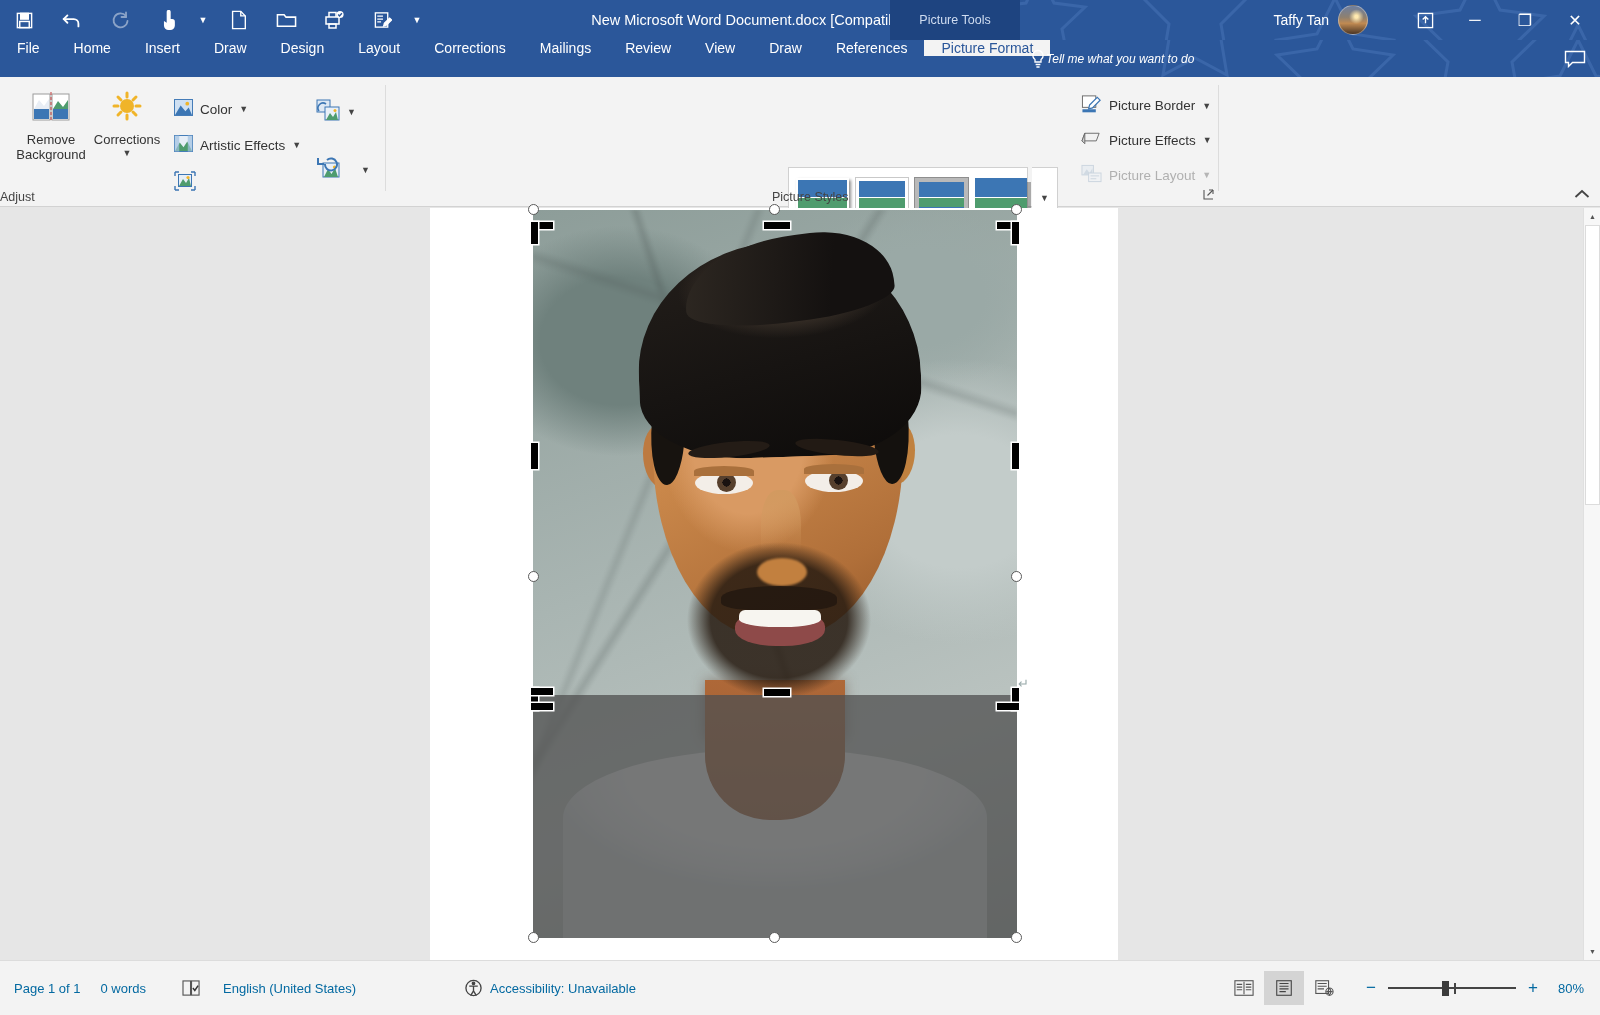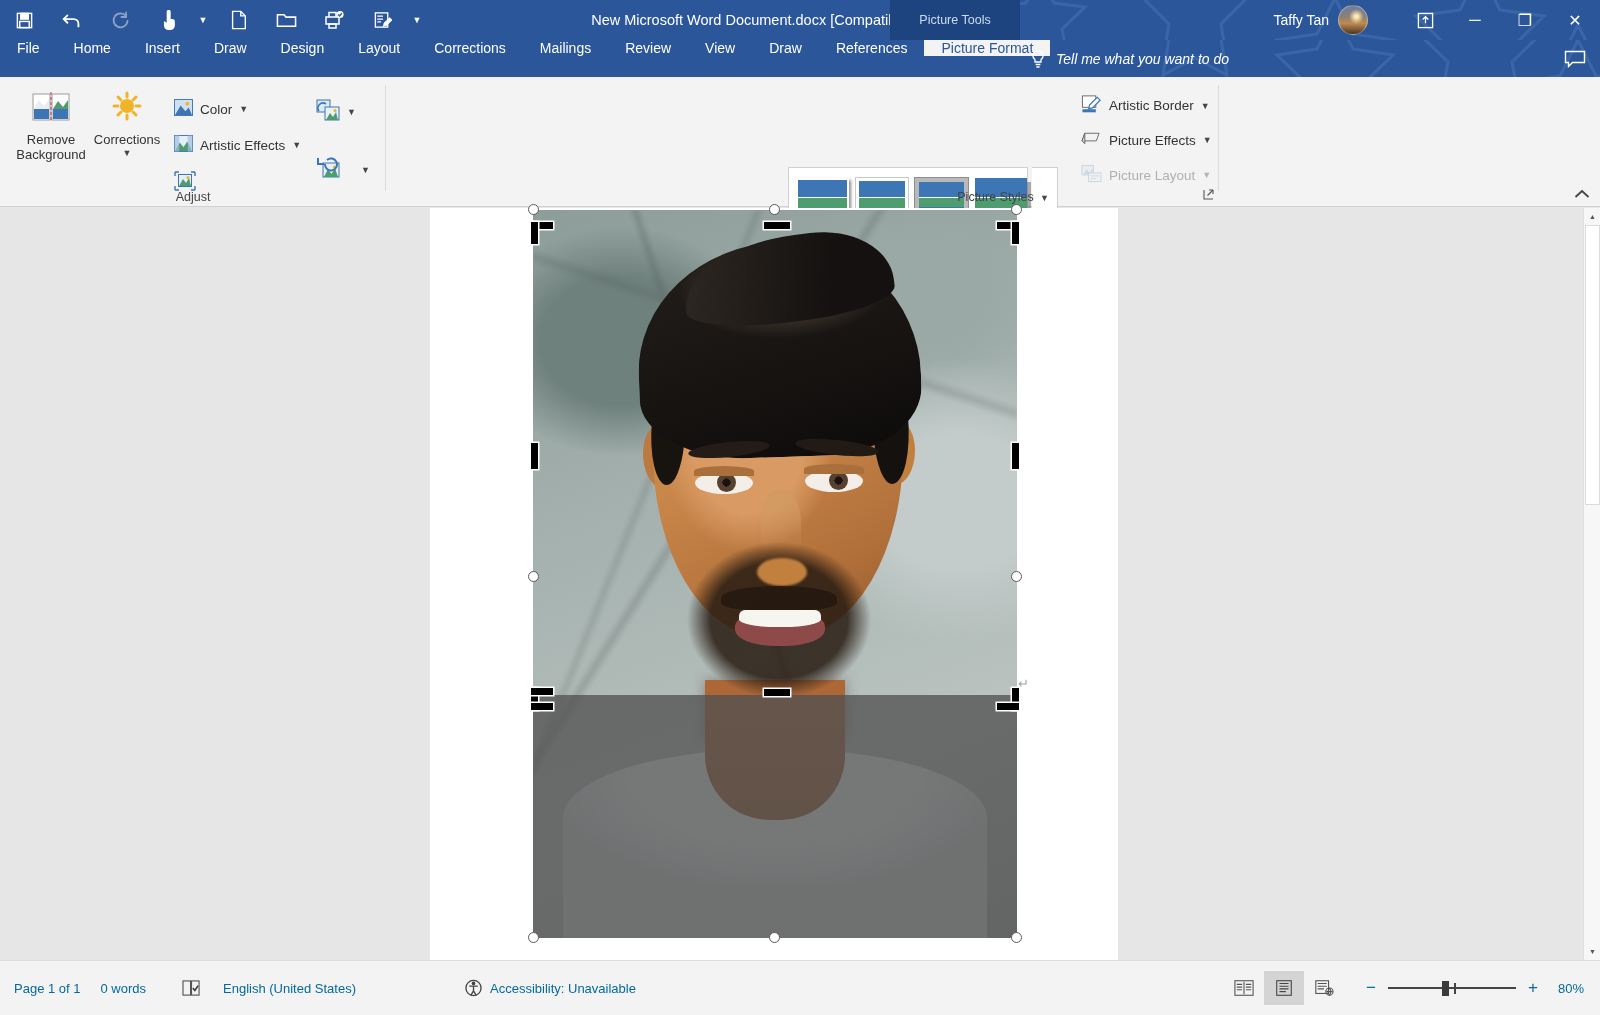--- a/index.html
+++ b/index.html
@@ -61,33 +61,33 @@
   #tabstrip .stars2{
     position:absolute; right:0; top:-55px; width:620px; height:110px; opacity:.5;
   }
   .tabs{ position:absolute; left:0; top:0; height:37px; display:flex; align-items:flex-start; }
   .tab{
     padding:0 17px; display:flex; align-items:center; color:#fff; font-size:14px; white-space:nowrap;
   }
   .tab.active{ background:#f3f3f3; color:#2b579a; }
   #tellme{
     position:absolute; left:1030px; top:0; height:37px;
-    display:flex; align-items:center; gap:10px; color:#fff; font-size:14px; font-style:italic;
+    display:flex; align-items:center; color:#fff; font-size:12px; font-style:italic;
   }
   #commentsbtn{ position:absolute; right:14px; top:0; height:37px; display:flex; align-items:center; color:#fff; }
 
   
   #ribbon{
     position:absolute; left:0; top:77px; width:1600px; height:130px;
     background:#f3f3f3; border-bottom:1px solid #d2d2d2;
   }
   .rgroup{ position:absolute; top:0; height:130px; }
   .rgroup .glabel{
     position:absolute; bottom:3px; left:0; width:100%;
-    text-align:center; font-size:12.5px; color:#444;
+    font-size:12.5px; color:#444;
   }
   .vsep{ position:absolute; top:8px; width:1px; height:106px; background:#dcdcdc; }
   .dlg{
     position:absolute; bottom:5px; font-size:11px; color:#555; line-height:1;
   }
   .bigbtn{
     position:absolute; display:flex; flex-direction:column; align-items:center;
     font-size:13px; color:#333; text-align:left; line-height:1.15;
   }
   .bigbtn .ico{ margin-bottom:4px; }
@@ -500,21 +500,21 @@
     <div id="galmore">▼</div>
 
     <div class="smallbtn" style="left:695px; top:17px;">
       <span>
         <svg width="21" height="20" viewBox="0 0 22 20">
           <rect x="1.5" y="1.5" width="14" height="12" fill="#fff" stroke="#6a6a6a"></rect>
           <path d="M9 11 L17 3 l3 3 -8 8 -4 1z" fill="#fff" stroke="#3c76b4" stroke-width="1.3"></path>
           <rect x="1.5" y="15.5" width="14" height="3.2" fill="#3c76b4"></rect>
         </svg>
       </span>
-      <span>Artistic Border</span>
+      <span>Picture Border</span>
       <span class="cv">▼</span>
     </div>
 
     <div class="smallbtn" style="left:695px; top:52px;">
       <span>
         <svg width="21" height="19" viewBox="0 0 22 19">
           <path d="M4 4 h15 l-3 8 H1z" fill="#f2f2f2" stroke="#6a6a6a"></path>
           <path d="M1 12 l3-8 v11z" fill="#cfcfcf" stroke="#6a6a6a"></path>
         </svg>
       </span>

